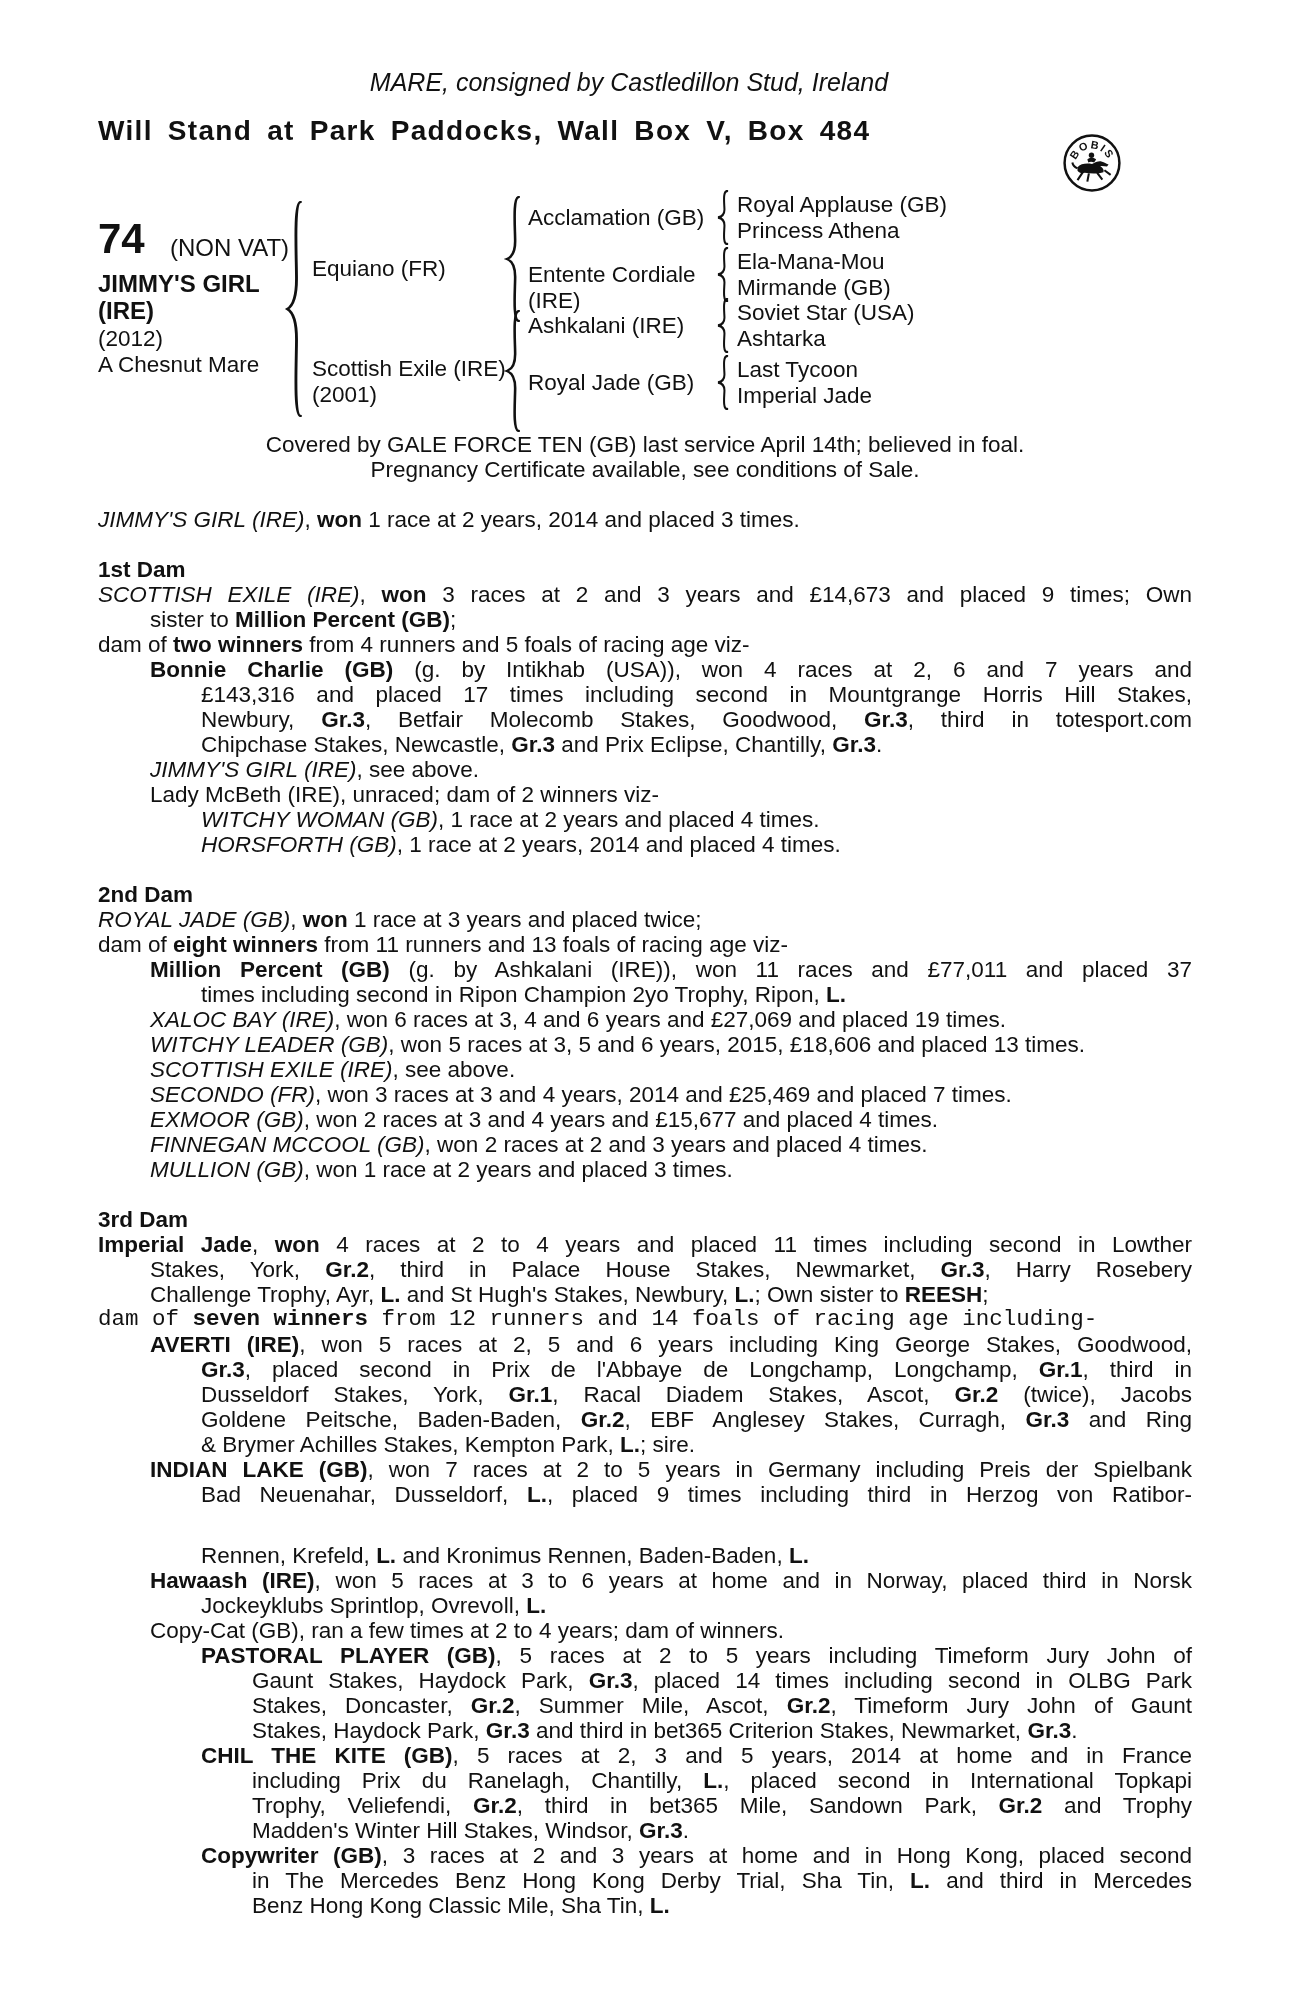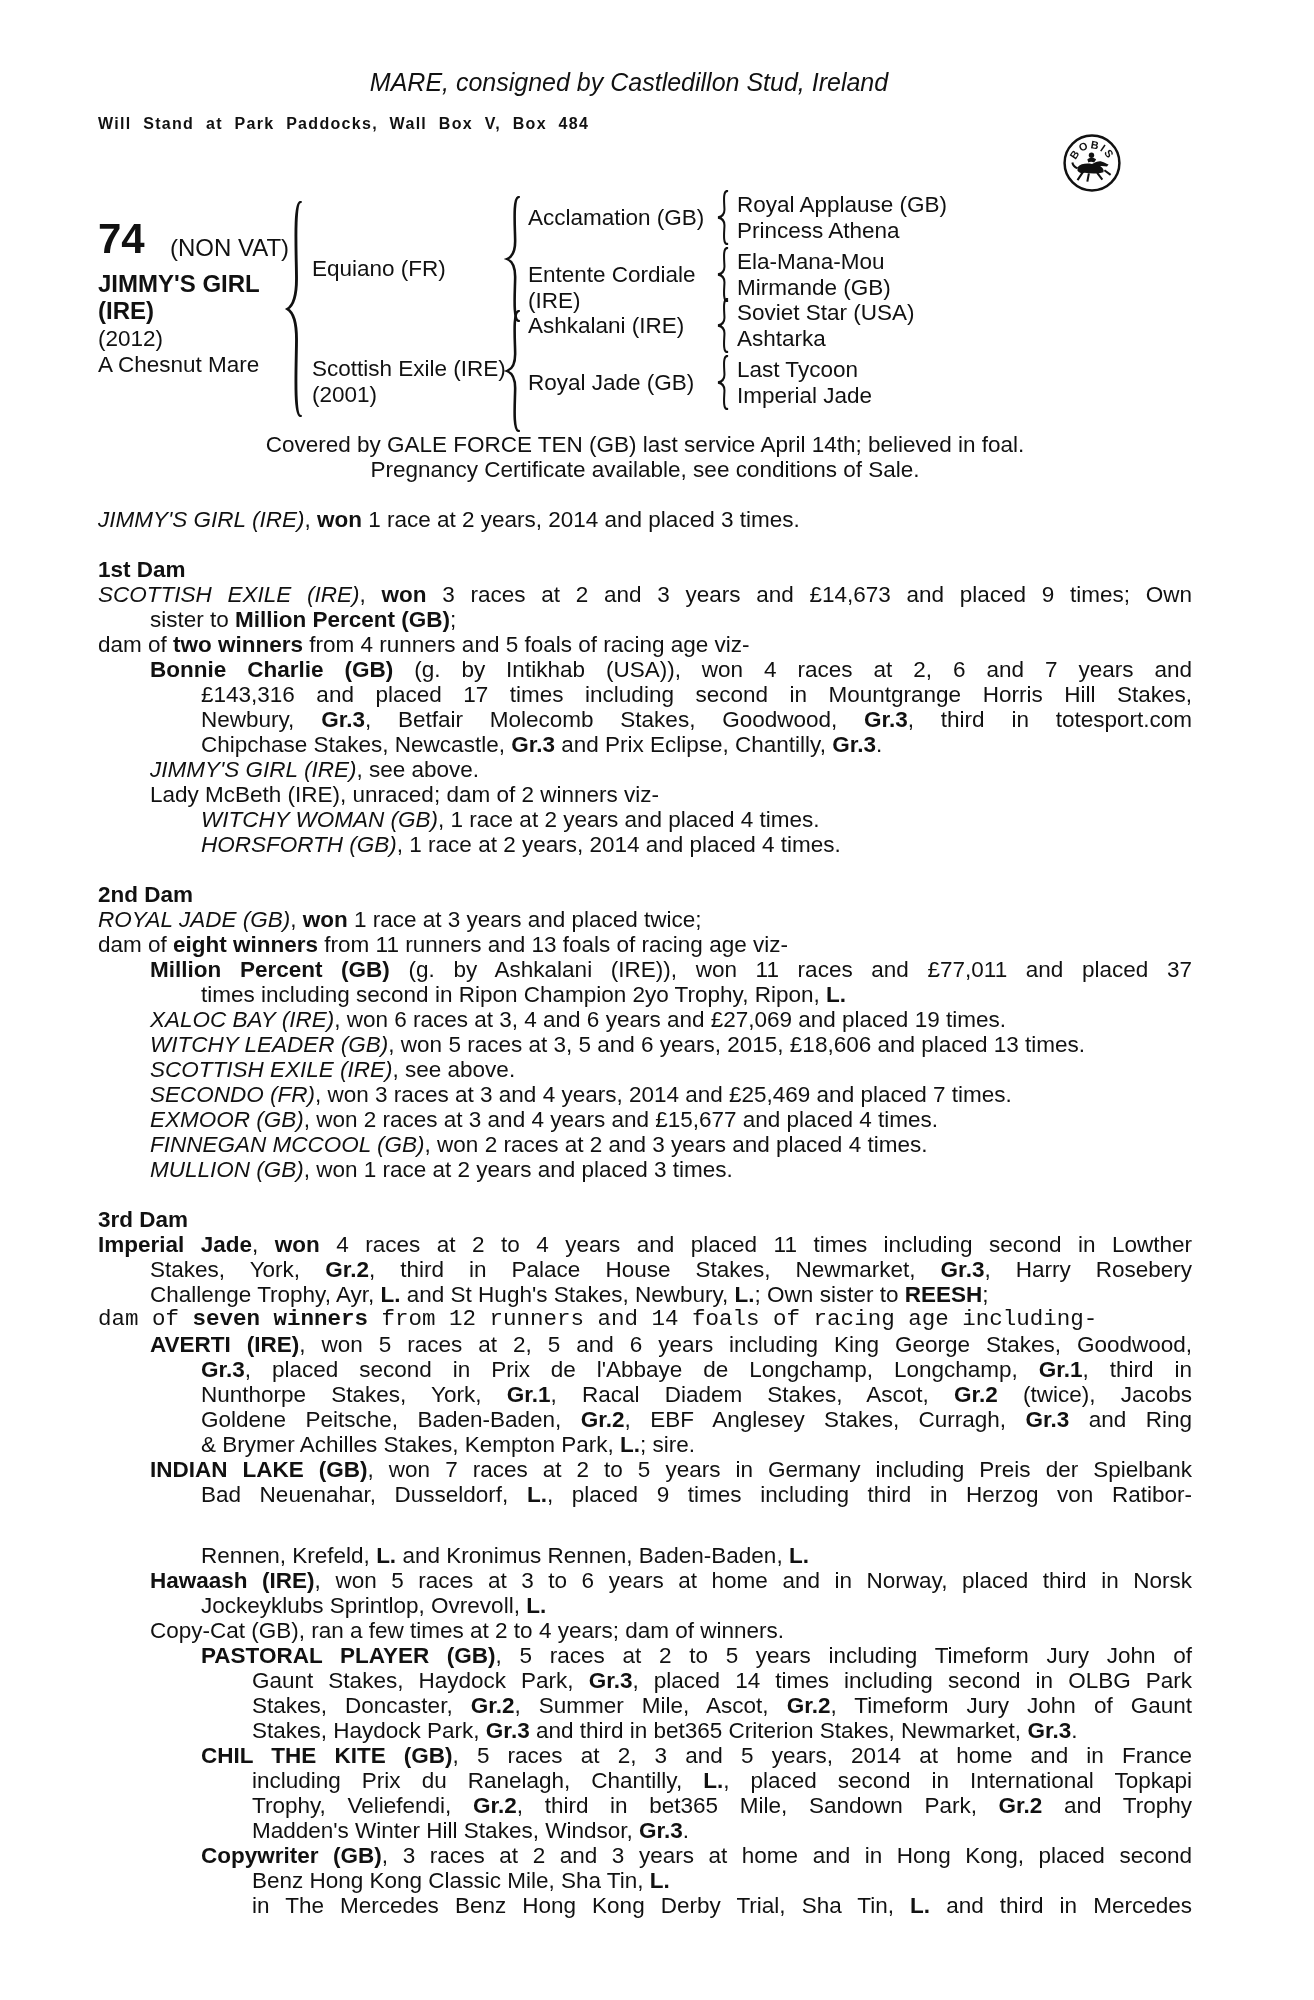--- a/index.html
+++ b/index.html
@@ -1,20 +1,20 @@
 <!DOCTYPE html>
 <html><head>
 <meta charset="utf-8">
 <style>
   html,body{margin:0;padding:0;background:#e8e8e8;}
   .page{position:relative;width:1314px;height:2000px;background:#ffffff;
         font-family:"Liberation Sans", sans-serif;color:#111;overflow:hidden;}
   .abs{position:absolute;white-space:nowrap;}
   .title{left:82px;top:68px;width:1094px;text-align:center;font-size:25px;font-style:italic;}
-  .standline{left:98px;top:115px;font-size:16px;font-weight:bold;letter-spacing:1.3px;word-spacing:6px;}
+  .standline{left:98px;top:115px;font-size:28px;font-weight:bold;letter-spacing:1.3px;word-spacing:6px;}
   .logo{left:1062px;top:133px;width:60px;height:60px;}
   .lotnum{left:98px;top:218px;font-size:42px;font-weight:bold;line-height:42px;}
   .vat{left:170px;top:234px;font-size:24px;}
   .hname{font-size:24px;font-weight:bold;line-height:26px;}
   .ped, .ped2{font-size:22.5px;line-height:25px;}
   .brace{position:absolute;display:block;}
   #body-flow{position:absolute;left:98px;top:432px;width:1094px;font-size:22.5px;line-height:25px;}
   .row{min-height:25px;}
   .row.gap{height:23px;}
   .row.head{font-weight:bold;}
@@ -128,35 +128,35 @@
       <div class="row line" style="padding-left: 52px;"><span class="si">FINNEGAN MCCOOL (GB)</span><span class="sn">, won 2 races at 2 and 3 years and placed 4 times.</span></div>
       <div class="row line" style="padding-left: 52px;"><span class="si">MULLION (GB)</span><span class="sn">, won 1 race at 2 years and placed 3 times.</span></div>
       <div class="row gap"></div>
       <div class="row head">3rd Dam</div>
       <div class="row line j" style="padding-left: 0px;"><span class="sb">Imperial Jade</span><span class="sn">, </span><span class="sb">won</span><span class="sn"> 4 races at 2 to 4 years and placed 11 times including second in Lowther</span></div>
       <div class="row line j" style="padding-left: 52px;"><span class="sn">Stakes, York, </span><span class="sb">Gr.2</span><span class="sn">, third in Palace House Stakes, Newmarket, </span><span class="sb">Gr.3</span><span class="sn">, Harry Rosebery</span></div>
       <div class="row line" style="padding-left: 52px;"><span class="sn">Challenge Trophy, Ayr, </span><span class="sb">L.</span><span class="sn"> and St Hugh's Stakes, Newbury, </span><span class="sb">L.</span><span class="sn">; Own sister to </span><span class="sb">REESH</span><span class="sn">;</span></div>
       <div class="row line" style="padding-left: 0px; font-family: Liberation Mono, monospace;"><span class="sn">dam of </span><span class="sb">seven winners</span><span class="sn"> from 12 runners and 14 foals of racing age including-</span></div>
       <div class="row line j" style="padding-left: 52px;"><span class="sb">AVERTI (IRE)</span><span class="sn">, won 5 races at 2, 5 and 6 years including King George Stakes, Goodwood,</span></div>
       <div class="row line j" style="padding-left: 103px;"><span class="sb">Gr.3</span><span class="sn">, placed second in Prix de l'Abbaye de Longchamp, Longchamp, </span><span class="sb">Gr.1</span><span class="sn">, third in</span></div>
-      <div class="row line j" style="padding-left: 103px;"><span class="sn">Nunthorpe Stakes, York, </span><span class="sb">Gr.1</span><span class="sn">, Racal Diadem Stakes, Ascot, </span><span class="sb">Gr.2</span><span class="sn"> (twice), Jacobs</span></div>
+      <div class="row line j" style="padding-left: 103px;"><span class="sn">Dusseldorf Stakes, York, </span><span class="sb">Gr.1</span><span class="sn">, Racal Diadem Stakes, Ascot, </span><span class="sb">Gr.2</span><span class="sn"> (twice), Jacobs</span></div>
       <div class="row line j" style="padding-left: 103px;"><span class="sn">Goldene Peitsche, Baden-Baden, </span><span class="sb">Gr.2</span><span class="sn">, EBF Anglesey Stakes, Curragh, </span><span class="sb">Gr.3</span><span class="sn"> and Ring</span></div>
       <div class="row line" style="padding-left: 103px;"><span class="sn">&amp; Brymer Achilles Stakes, Kempton Park, </span><span class="sb">L.</span><span class="sn">; sire.</span></div>
       <div class="row line j" style="padding-left: 52px;"><span class="sb">INDIAN LAKE (GB)</span><span class="sn">, won 7 races at 2 to 5 years in Germany including Preis der Spielbank</span></div>
       <div class="row line j" style="padding-left: 103px;"><span class="sn">Bad Neuenahar, Dusseldorf, </span><span class="sb">L.</span><span class="sn">, placed 9 times including third in Herzog von Ratibor-</span></div>
       <div class="row line" style="padding-left: 103px; margin-top: 36px;"><span class="sn">Rennen, Krefeld, </span><span class="sb">L.</span><span class="sn"> and Kronimus Rennen, Baden-Baden, </span><span class="sb">L.</span></div>
       <div class="row line j" style="padding-left: 52px;"><span class="sb">Hawaash (IRE)</span><span class="sn">, won 5 races at 3 to 6 years at home and in Norway, placed third in Norsk</span></div>
       <div class="row line" style="padding-left: 103px;"><span class="sn">Jockeyklubs Sprintlop, Ovrevoll, </span><span class="sb">L.</span></div>
       <div class="row line" style="padding-left: 52px;"><span class="sn">Copy-Cat (GB), ran a few times at 2 to 4 years; dam of winners.</span></div>
       <div class="row line j" style="padding-left: 103px;"><span class="sb">PASTORAL PLAYER (GB)</span><span class="sn">, 5 races at 2 to 5 years including Timeform Jury John of</span></div>
       <div class="row line j" style="padding-left: 154px;"><span class="sn">Gaunt Stakes, Haydock Park, </span><span class="sb">Gr.3</span><span class="sn">, placed 14 times including second in OLBG Park</span></div>
       <div class="row line j" style="padding-left: 154px;"><span class="sn">Stakes, Doncaster, </span><span class="sb">Gr.2</span><span class="sn">, Summer Mile, Ascot, </span><span class="sb">Gr.2</span><span class="sn">, Timeform Jury John of Gaunt</span></div>
       <div class="row line" style="padding-left: 154px;"><span class="sn">Stakes, Haydock Park, </span><span class="sb">Gr.3</span><span class="sn"> and third in bet365 Criterion Stakes, Newmarket, </span><span class="sb">Gr.3</span><span class="sn">.</span></div>
       <div class="row line j" style="padding-left: 103px;"><span class="sb">CHIL THE KITE (GB)</span><span class="sn">, 5 races at 2, 3 and 5 years, 2014 at home and in France</span></div>
       <div class="row line j" style="padding-left: 154px;"><span class="sn">including Prix du Ranelagh, Chantilly, </span><span class="sb">L.</span><span class="sn">, placed second in International Topkapi</span></div>
       <div class="row line j" style="padding-left: 154px;"><span class="sn">Trophy, Veliefendi, </span><span class="sb">Gr.2</span><span class="sn">, third in bet365 Mile, Sandown Park, </span><span class="sb">Gr.2</span><span class="sn"> and Trophy</span></div>
       <div class="row line" style="padding-left: 154px;"><span class="sn">Madden's Winter Hill Stakes, Windsor, </span><span class="sb">Gr.3</span><span class="sn">.</span></div>
       <div class="row line j" style="padding-left: 103px;"><span class="sb">Copywriter (GB)</span><span class="sn">, 3 races at 2 and 3 years at home and in Hong Kong, placed second</span></div>
+      <div class="row line j" style="padding-left: 154px;"><span class="sn">in The Mercedes Benz Hong Kong Derby Trial, Sha Tin, </span><span class="sb">L.</span><span class="sn"> and third in Mercedes</span></div>
       <div class="row line" style="padding-left: 154px;"><span class="sn">Benz Hong Kong Classic Mile, Sha Tin, </span><span class="sb">L.</span></div>
-      <div class="row line j" style="padding-left: 154px;"><span class="sn">in The Mercedes Benz Hong Kong Derby Trial, Sha Tin, </span><span class="sb">L.</span><span class="sn"> and third in Mercedes</span></div>
     </div>
 
 </div>
 
 </body></html>

